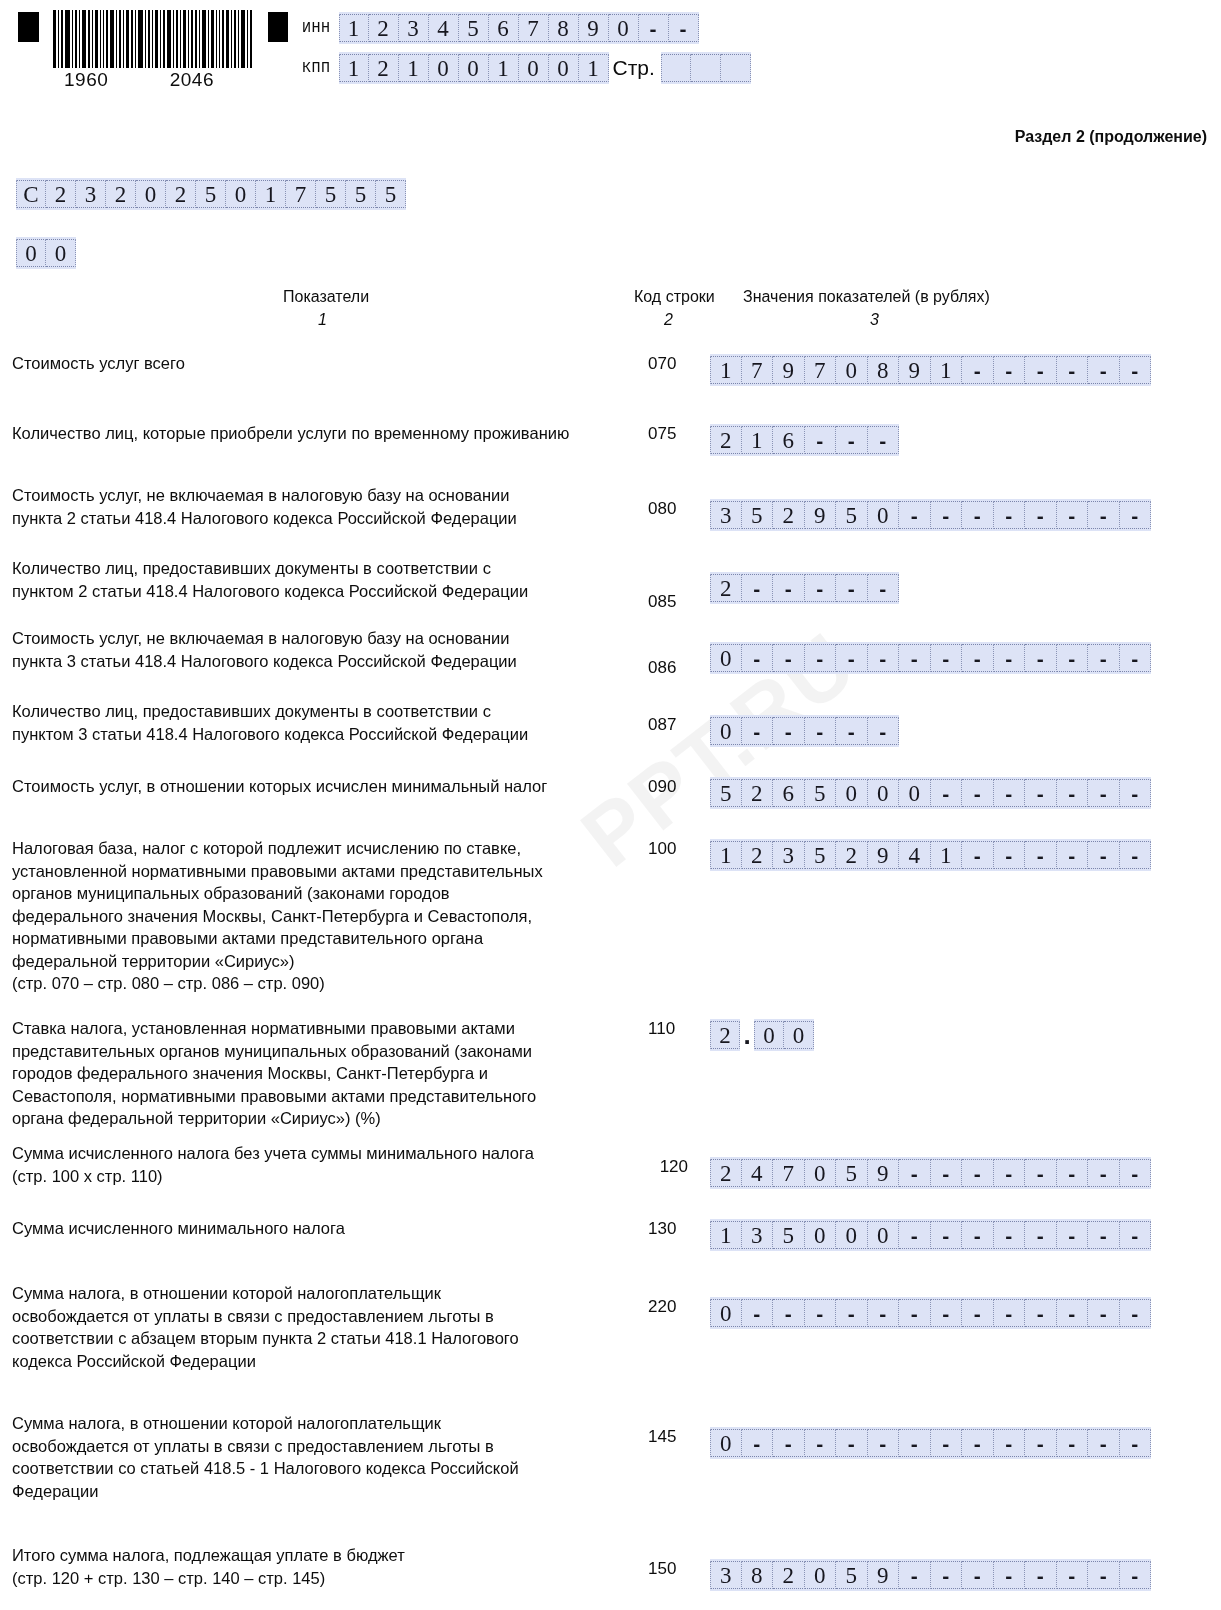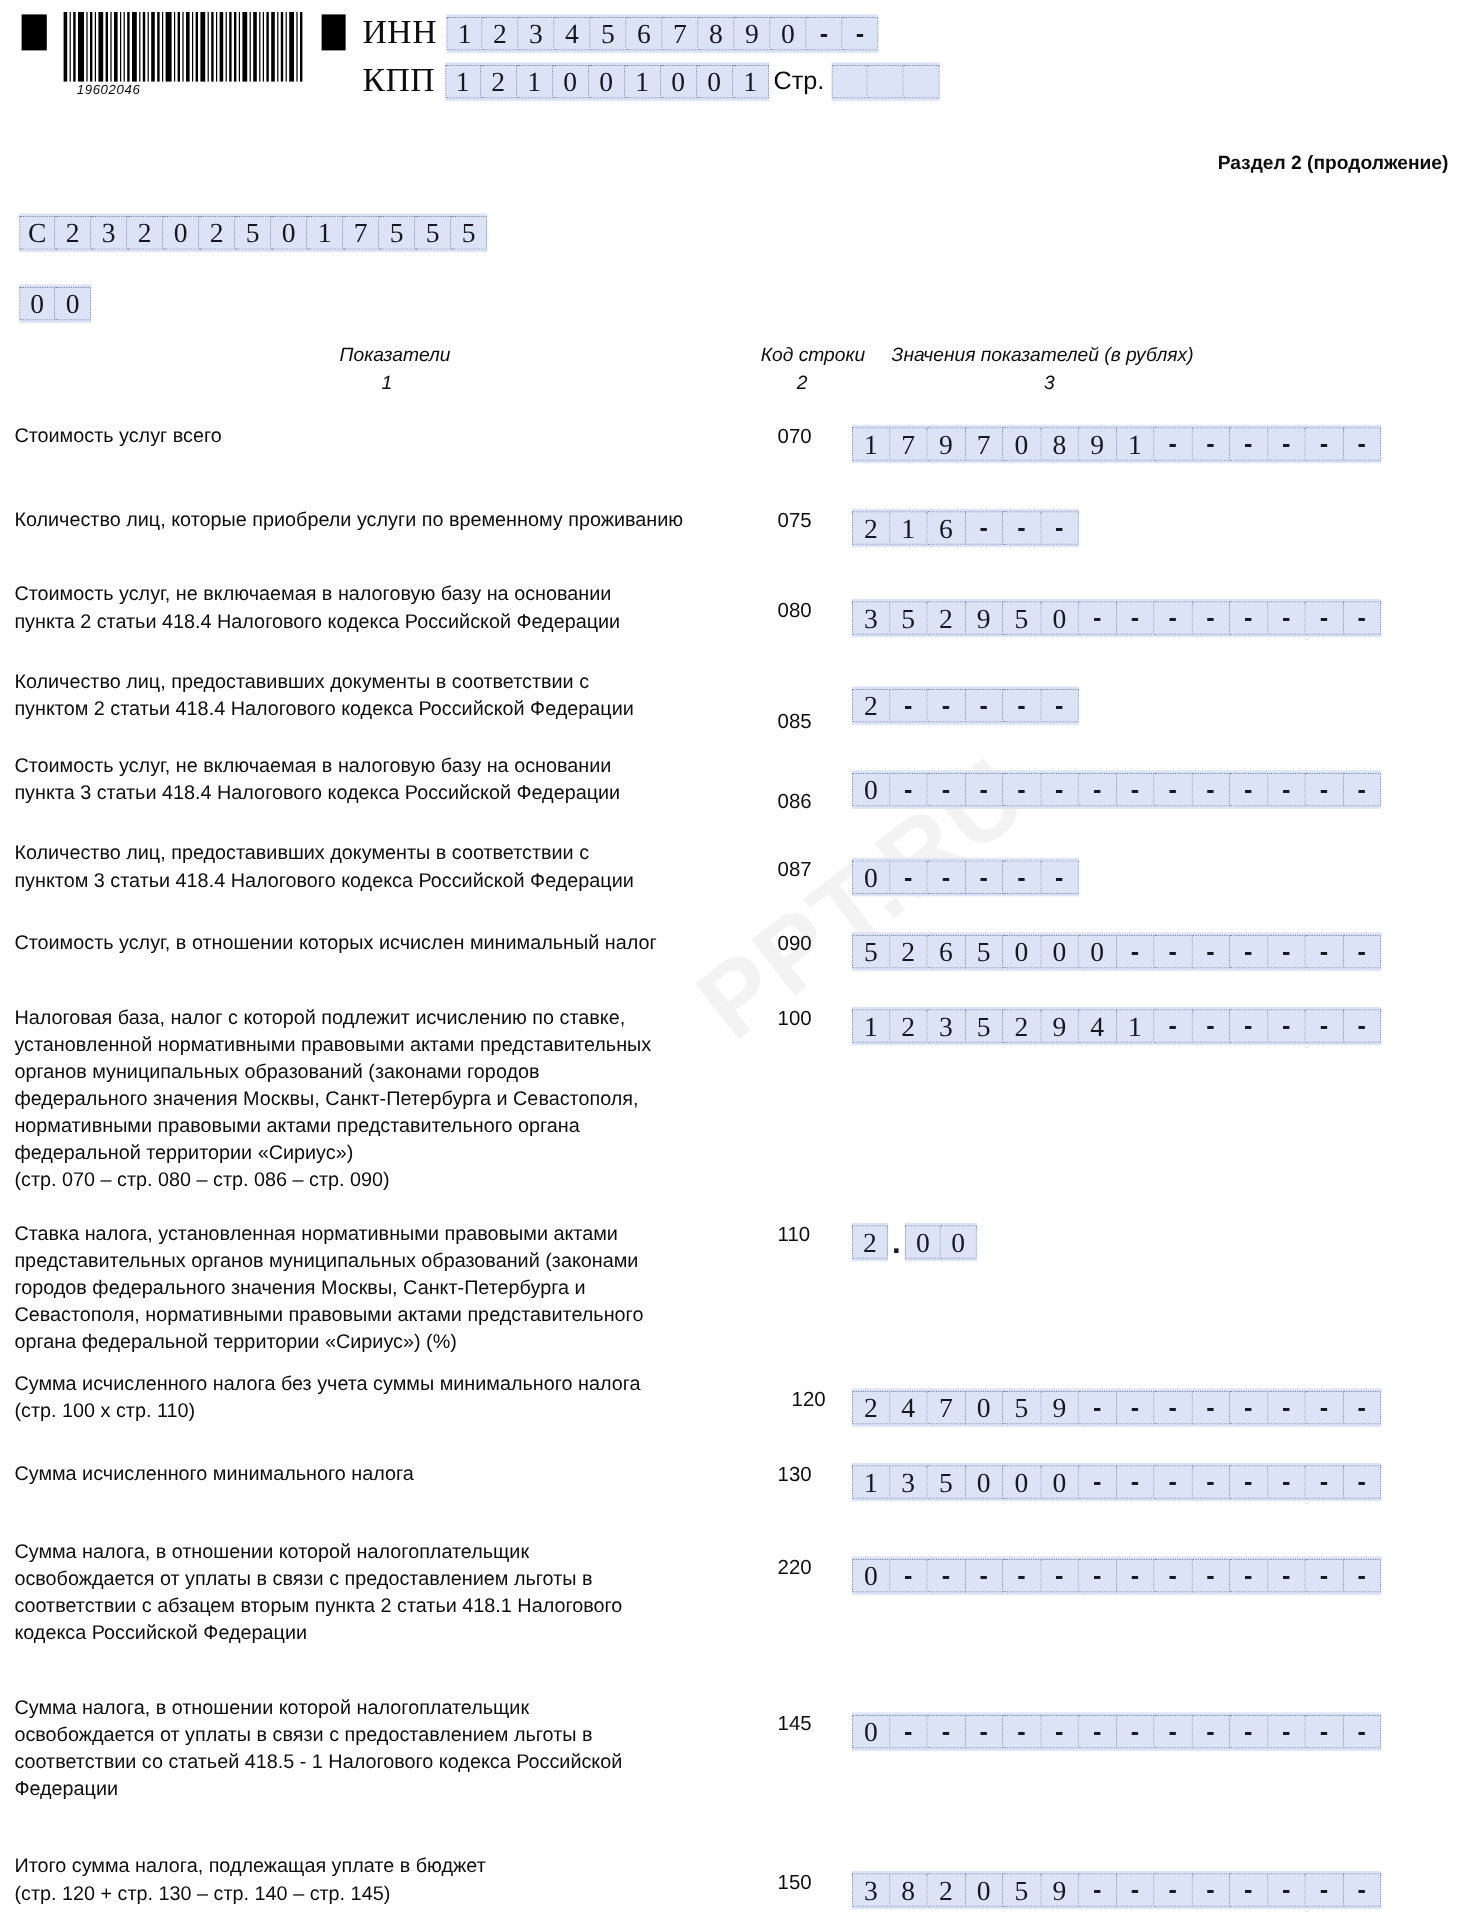--- a/index.html
+++ b/index.html
@@ -29,23 +29,23 @@
     white-space:nowrap;
   }
 
   
   .barcode-block { position:absolute; left:18px; top:10px; width:270px; }
   .bc-row { display:flex; align-items:flex-start; height:58px; }
   .bc-square { width:30px; height:30px; background:#000; margin-top:2px; }
   .bc-bars { display:flex; align-items:flex-start; height:58px; margin:0 14px; }
   .bc-bars i { display:block; height:58px; background:#000; margin-right:2px; }
   .bc-nums {
-    display:flex; 
+    display:flex; justify-content:space-between;
     width:150px; margin-left:46px; margin-top:1px;
-    font-size:11px; letter-spacing:0.5px;font-style:italic;
+    font-size:19px; letter-spacing:0.5px;
   }
 
   
   .field { display:inline-flex; background:#dde3f6; padding:2px 0; }
   .cell {
     width:30px; height:28px;
     border-right:1px dotted #8a93b5;
     border-top:1px dotted #7b85ab;
     border-bottom:1px dotted #7b85ab;
     box-sizing:border-box;
@@ -55,41 +55,41 @@
     text-align:center;
     color:#17171f;
   }
   .cell:first-child { border-left:1px dotted #8a93b5; }
   .cell.dash { font-family:"Liberation Sans", sans-serif; font-weight:bold; font-size:21px; }
 
   
   .hdr { position:absolute; left:302px; top:12px; }
   .hdr-line { display:flex; align-items:center; margin-bottom:8px; }
   .hdr-label {
-    font-size:28px; margin-right:8px; letter-spacing:0.5px;
-    font-family:Liberation Serif, serif;
+    font-size:15px; margin-right:8px; letter-spacing:0.5px;
+    font-family:Liberation Mono, monospace;
   }
   .hdr-mid { font-size:21px; margin:0 6px 0 4px; }
 
   
   .section-title {
     position:absolute; right:14px; top:128px;
     font-size:16px; font-weight:bold;
   }
 
   
   .topfield { position:absolute; display:flex; align-items:flex-start; }
   .topfield .tf-text {
     font-size:16.5px; line-height:22px; width:460px;
   }
   .tf-code { white-space:nowrap; }
 
   
   .colhead { position:absolute; top:288px; left:0; width:1221px; height:50px; }
-  .ch-item { position:absolute; font-style:italic; font-size:16px; }
+  .ch-item { position:absolute; font-size:16px; }
   .ch-num  { position:absolute; font-style:italic; font-size:16px; }
 
   
   .rows { position:absolute; top:352px; left:0; width:1221px; }
   .row { position:absolute; left:0; width:1221px; }
   .r-label {
     position:absolute; left:12px; top:0;
     font-size:16.5px; line-height:22.5px;
     width:620px;
   }

